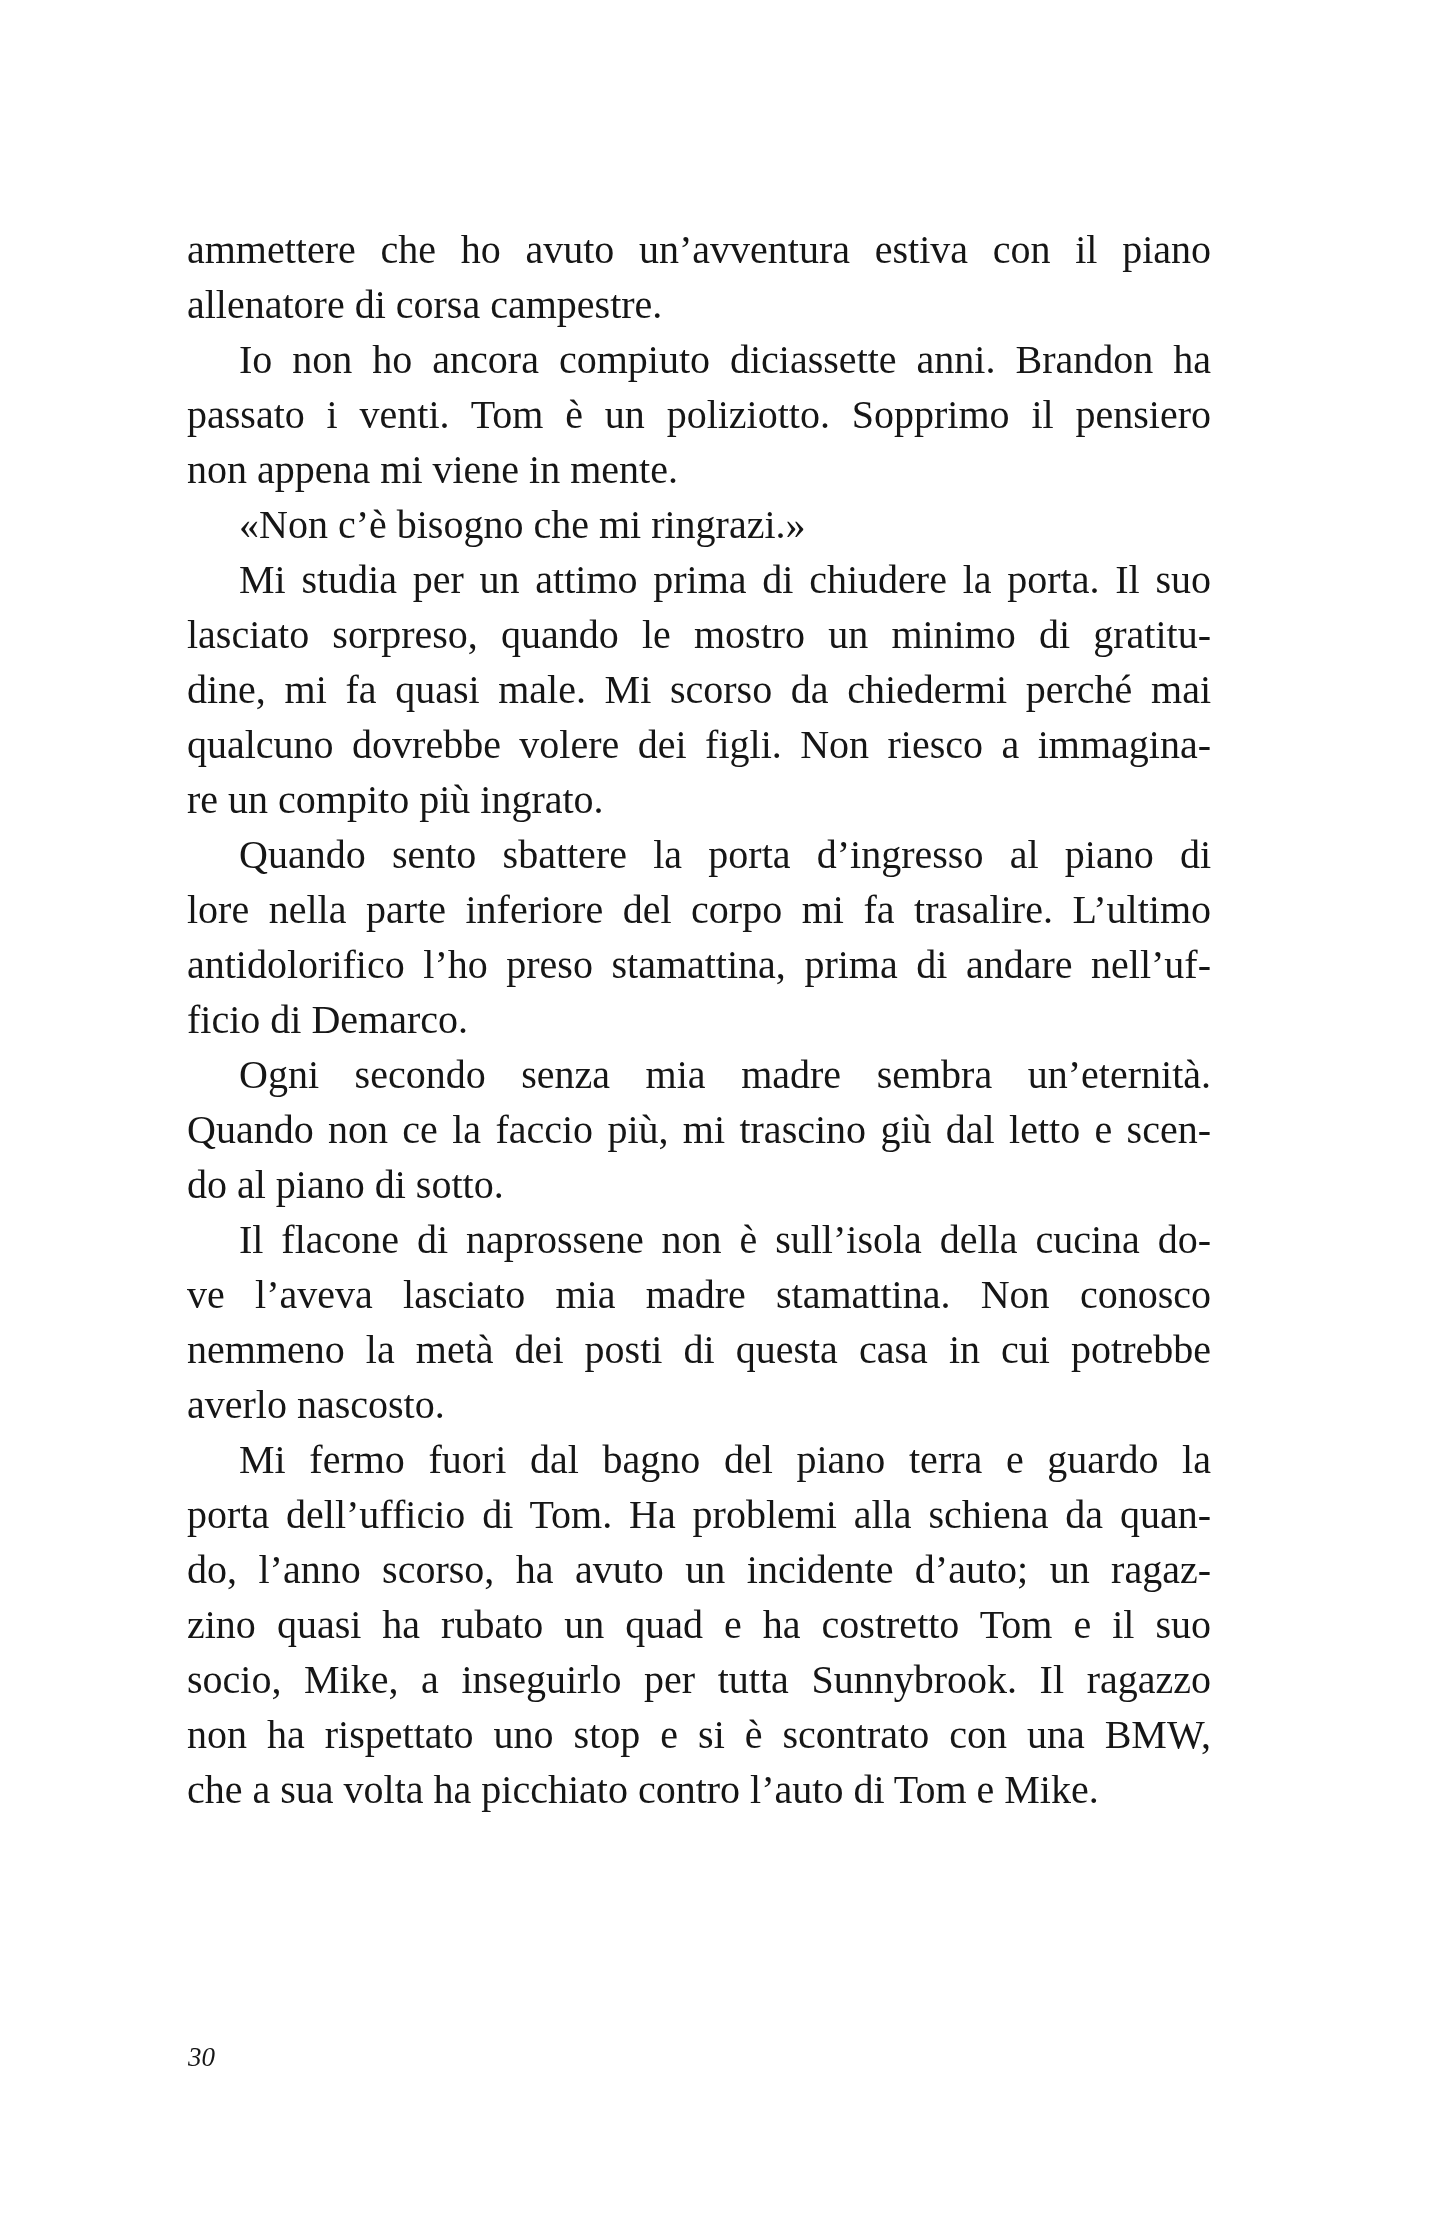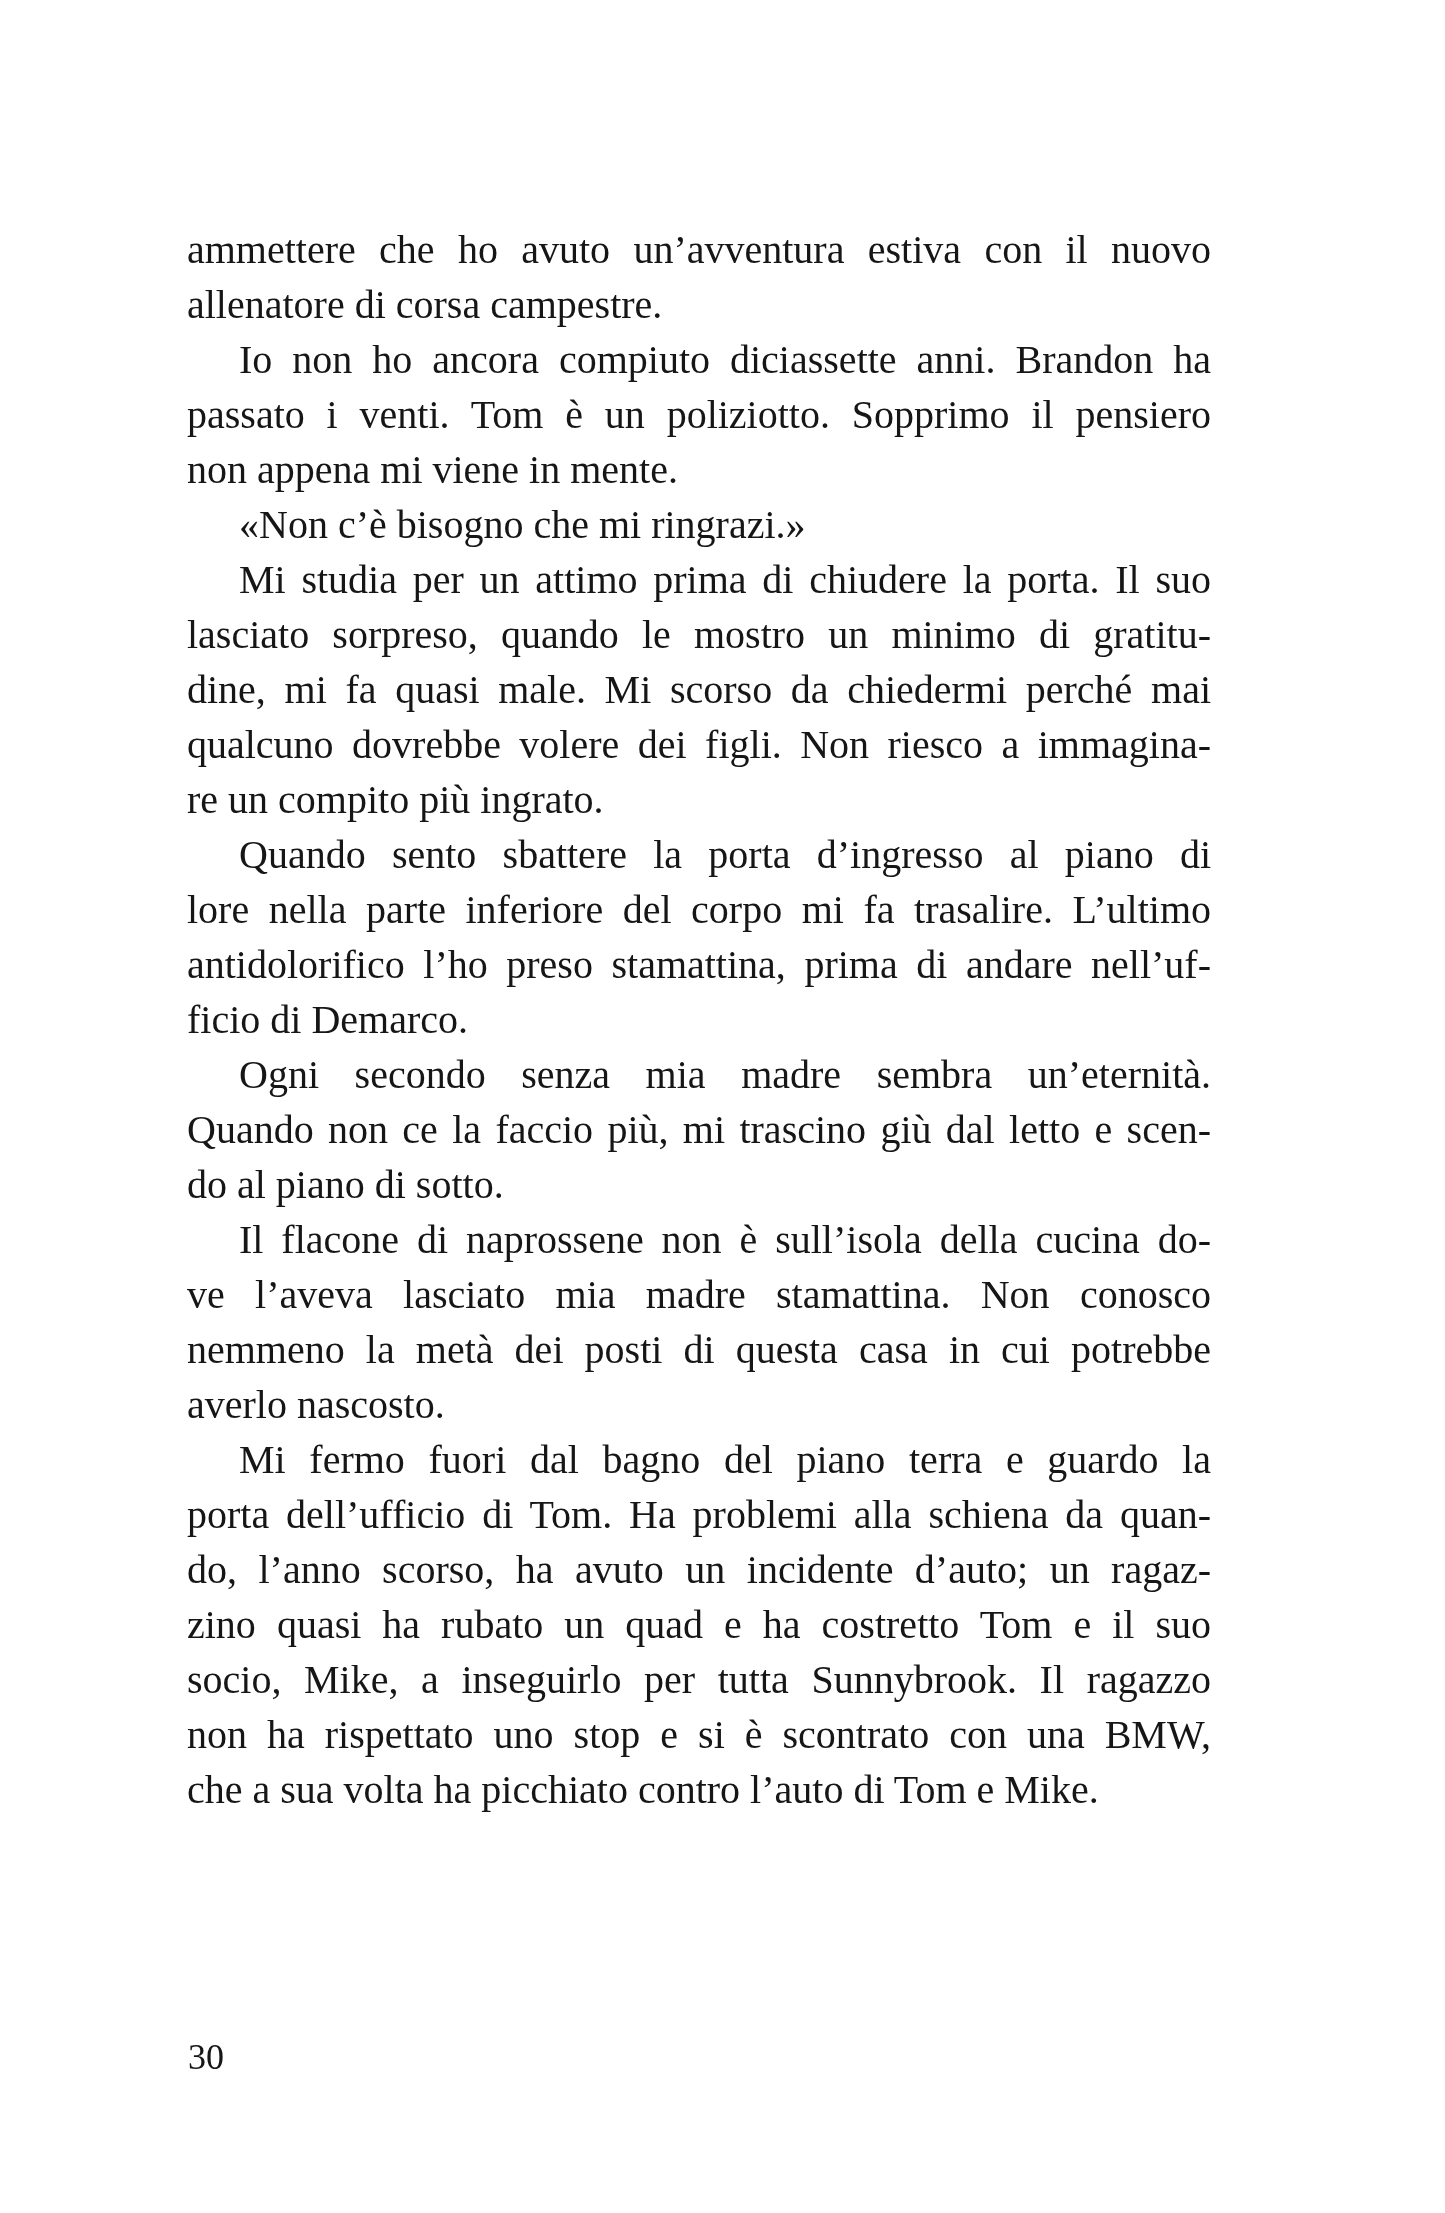--- a/index.html
+++ b/index.html
@@ -49,32 +49,33 @@
     text-align-last: left;
   }
   
   .line.indent {
     text-indent: 52px;
   }
   .folio {
     position: absolute;
     left: 188px;
     top: 2030px;
-    font-size: 36px;
+    font-size: 27px;
     line-height: 55px;
     color: #161616;
+    font-style: italic;
   }
 </style>
 </head>
 <body style="background: rgb(255, 255, 255);">
 
 <div class="page">
   <div class="text-block" style="color: rgb(22, 22, 22);">
       <div class="paragraph">
-        <div class="line">ammettere che ho avuto un’avventura estiva con il nuovo</div>
+        <div class="line">ammettere che ho avuto un’avventura estiva con il piano</div>
         <div class="line pl">allenatore di corsa campestre.</div>
       </div>
       <div class="paragraph">
         <div class="line indent">Io non ho ancora compiuto diciassette anni. Brandon ha</div>
         <div class="line">passato i venti. Tom è un poliziotto. Sopprimo il pensiero</div>
         <div class="line pl">non appena mi viene in mente.</div>
       </div>
       <div class="paragraph">
         <div class="line pl indent">«Non c’è bisogno che mi ringrazi.»</div>
       </div>

